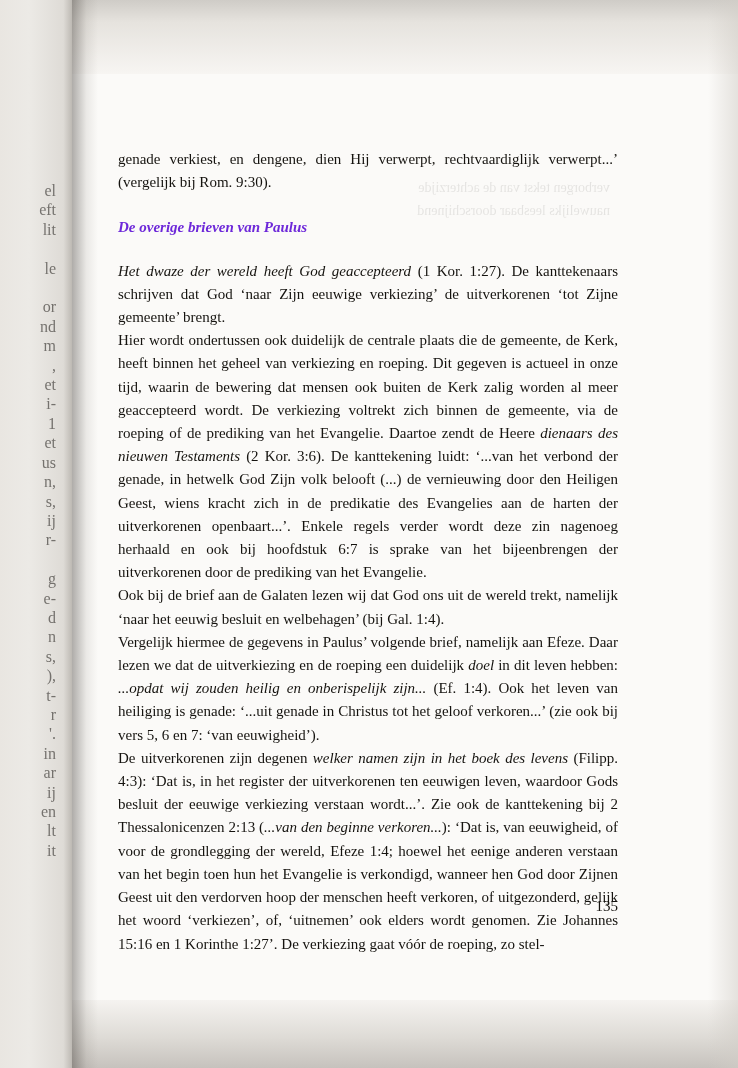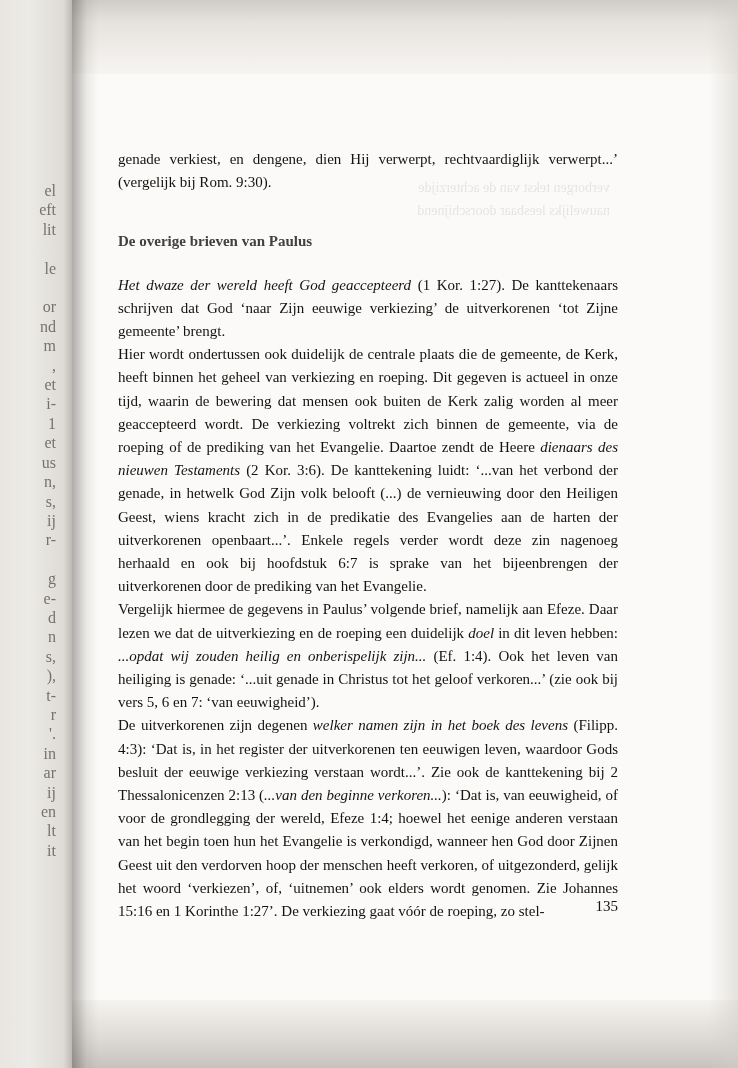--- a/index.html
+++ b/index.html
@@ -102,24 +102,25 @@
   }
   .para {
     margin: 0;
     font-size: 15px;
     line-height: 23.2px;
     text-align: justify;
     color: #15130f;
     font-family: "Liberation Serif", serif;
   }
   .subhead {
-    margin: 36px 0 20px 0;
+    margin: 22px 0 20px 0;
     font-size: 15px;
     line-height: 23.2px;
-    color: #404040;
+    font-style: italic;
+    color: #6d28d9;
     font-family: "Liberation Serif", serif;
   }
   .gap-after { margin-bottom: 22px; }
 
   em { font-style: italic; }
 
   #page-number {
     position: absolute;
     left: 118px;
     top: 898px;
@@ -203,20 +204,21 @@
 
     <p class="para gap-after"><span>genade verkiest, en dengene, dien Hij verwerpt, rechtvaardiglijk verwerpt...’ (vergelijk bij Rom. 9:30).</span></p>
 
     <h2 class="subhead">De overige brieven van Paulus</h2>
 
 
     <p class="para"><em>Het dwaze der wereld heeft God geaccepteerd</em><span> (1 Kor. 1:27). De kanttekenaars schrijven dat God ‘naar Zijn eeuwige verkiezing’ de uitverkorenen ‘tot Zijne gemeente’ brengt.</span></p>
 
     <p class="para"><span>Hier wordt ondertussen ook duidelijk de centrale plaats die de gemeente, de Kerk, heeft binnen het geheel van verkiezing en roeping. Dit gegeven is actueel in onze tijd, waarin de bewering dat mensen ook buiten de Kerk zalig worden al meer geaccepteerd wordt. De verkiezing voltrekt zich binnen de gemeente, via de roeping of de prediking van het Evangelie. Daartoe zendt de Heere </span><em>dienaars des nieuwen Testaments</em><span> (2 Kor. 3:6). De kanttekening luidt: ‘...van het verbond der genade, in hetwelk God Zijn volk belooft (...) de vernieuwing door den Heiligen Geest, wiens kracht zich in de predikatie des Evangelies aan de harten der uitverkorenen openbaart...’. Enkele regels verder wordt deze zin nagenoeg herhaald en ook bij hoofdstuk 6:7 is sprake van het bijeenbrengen der uitverkorenen door de prediking van het Evangelie.</span></p>
 
+    <p class="para"><span>Ook bij de brief aan de Galaten lezen wij dat God ons uit de wereld trekt, namelijk ‘naar het eeuwig besluit en welbehagen’ (bij Gal. 1:4).</span></p>
 
     <p class="para"><span>Vergelijk hiermee de gegevens in Paulus’ volgende brief, namelijk aan Efeze. Daar lezen we dat de uitverkiezing en de roeping een duidelijk </span><em>doel</em><span> in dit leven hebben: </span><em>...opdat wij zouden heilig en onberispelijk zijn...</em><span> (Ef. 1:4). Ook het leven van heiliging is genade: ‘...uit genade in Christus tot het geloof verkoren...’ (zie ook bij vers 5, 6 en 7: ‘van eeuwigheid’).</span></p>
 
     <p class="para"><span>De uitverkorenen zijn degenen </span><em>welker namen zijn in het boek des levens</em><span> (Filipp. 4:3): ‘Dat is, in het register der uitverkorenen ten eeuwigen leven, waardoor Gods besluit der eeuwige verkiezing verstaan wordt...’. Zie ook de kanttekening bij 2 Thessalonicenzen 2:13 (</span><em>...van den beginne verkoren...</em><span>): ‘Dat is, van eeuwigheid, of voor de grondlegging der wereld, Efeze 1:4; hoewel het eenige anderen verstaan van het begin toen hun het Evangelie is verkondigd, wanneer hen God door Zijnen Geest uit den verdorven hoop der menschen heeft verkoren, of uitgezonderd, gelijk het woord ‘verkiezen’, of, ‘uitnemen’ ook elders wordt genomen. Zie Johannes 15:16 en 1 Korinthe 1:27’. De verkiezing gaat vóór de roeping, zo stel-</span></p>
 
   </div>
 
   <div id="page-number">135</div>
 
 </div>

